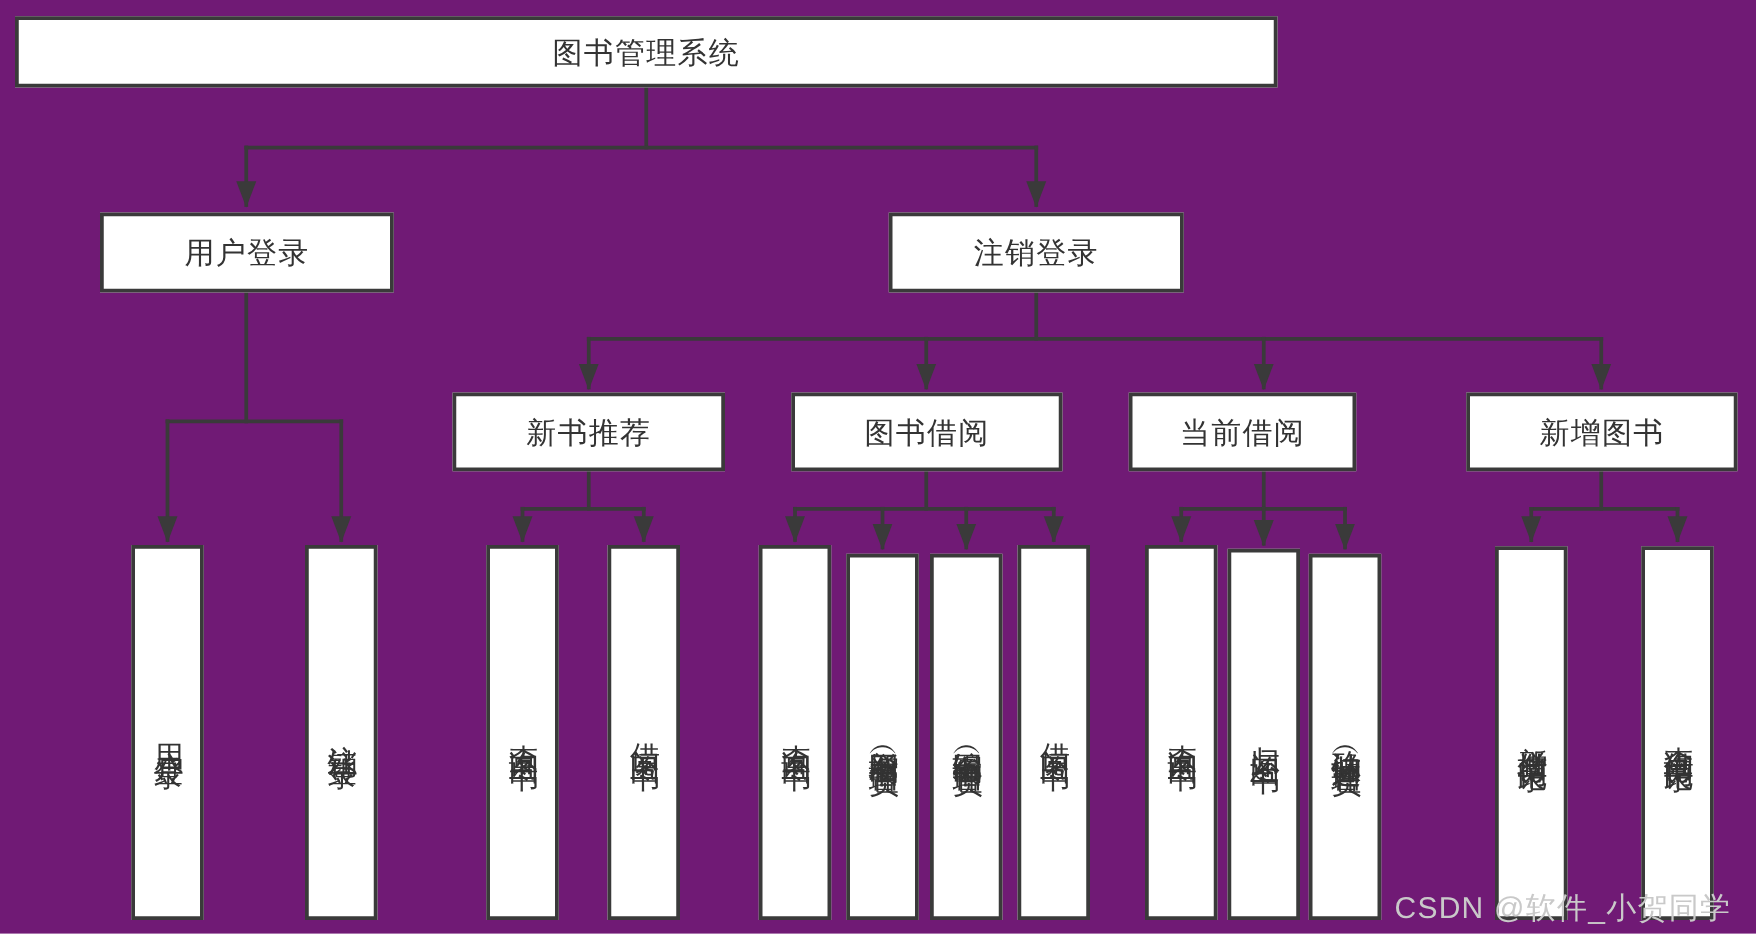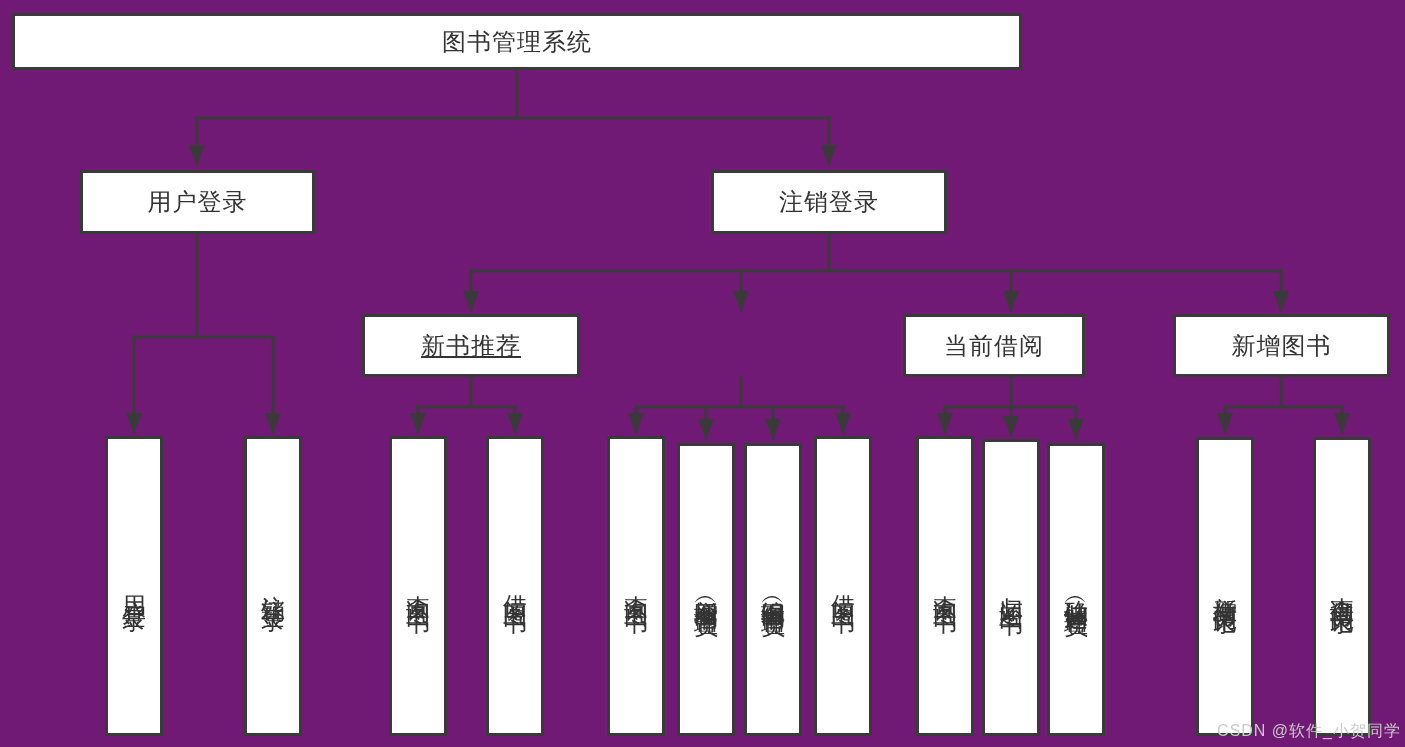--- a/index.html
+++ b/index.html
@@ -39,23 +39,23 @@
     writing-mode: vertical-rl;
     text-orientation: mixed;
     text-align: center;
     line-height: 52px;
     font-size: 24px;
     letter-spacing: 5px;
     color: #333333;
   }
   .watermark {
     position: absolute;
-    right: 4px;
+    right: 20px;
     bottom: 5px;
-    font-size: 16px;
+    font-size: 24px;
     letter-spacing: 1px;
     color: #c9c9c9;
     white-space: nowrap;
   }
 </style>
 </head>
 <body>
 
 <div id="stage">
 
@@ -107,21 +107,22 @@
       <path d="M1225 407 V432" marker-end="url(#arrow)"></path>
       <path d="M1342 407 V432" marker-end="url(#arrow)"></path>
     </g>
   </svg>
 
   <div class="hbox" style="left:12px; top:13px; width:1010px; height:57px;">图书管理系统</div>
 
   <div class="hbox" style="left:80px; top:170px; width:235px; height:64px;">用户登录</div>
   <div class="hbox" style="left:711px; top:170px; width:236px; height:64px;">注销登录</div>
 
-  <div class="hbox" style="left:362px; top:314px; width:218px; height:63px;text-decoration:underline;">新书推荐</div>
+  <div class="hbox" style="left:362px; top:314px; width:218px; height:63px;">新书推荐</div>
+  <div class="hbox" style="left:633px; top:314px; width:217px; height:63px;">图书借阅</div>
   <div class="hbox" style="left:903px; top:314px; width:182px; height:63px;">当前借阅</div>
   <div class="hbox" style="left:1173px; top:314px; width:217px; height:63px;">新增图书</div>
 
   <div class="vbox" style="left:105px; top:436px; height:300px;">用户登录</div>
   <div class="vbox" style="left:244px; top:436px; height:300px;">注销登录</div>
 
   <div class="vbox" style="left:389px; top:436px; height:300px;">查询图书</div>
   <div class="vbox" style="left:486px; top:436px; height:300px;">借阅图书</div>
 
   <div class="vbox" style="left:607px; top:436px; height:300px;">查询图书</div>

